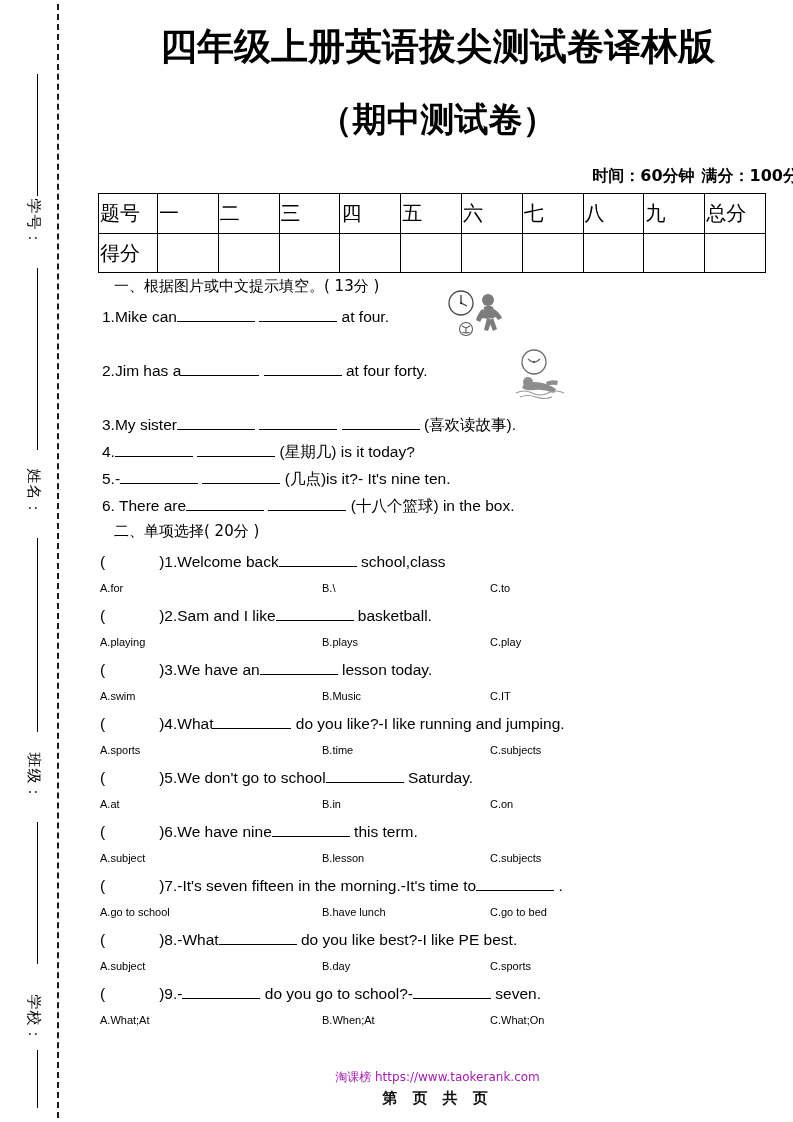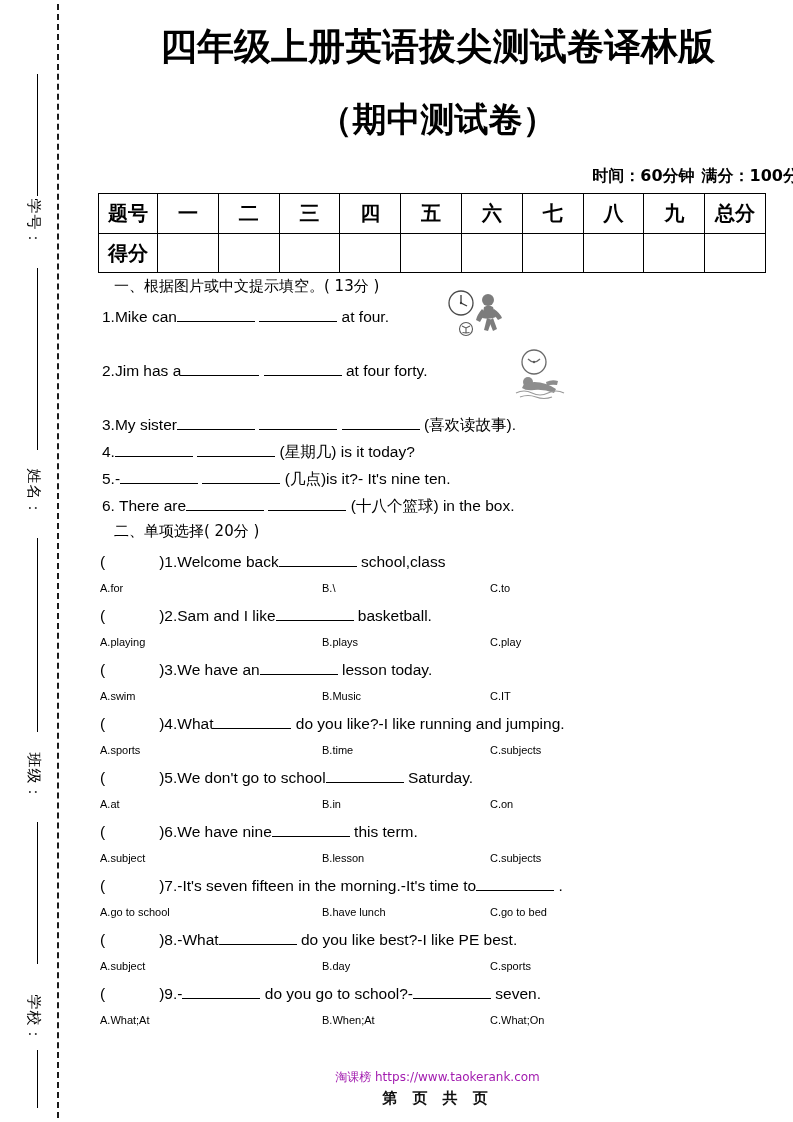--- a/index.html
+++ b/index.html
@@ -93,25 +93,25 @@
     padding: 0 33px 0 22px;
   }
   table.score-table {
     border-collapse: collapse;
     width: 100%;
     table-layout: fixed;
   }
   table.score-table td {
     border: 1px solid #000;
     height: 37px;
-    text-align: center;
+    text-align: left;
     vertical-align: middle;
     font-family: "DejaVu Sans", sans-serif;
     font-size: 20px;
-    font-weight: bold;
+    font-weight: normal;
   }
   table.score-table td.head-cell { width: 56px; }
   table.score-table tr.row-fill td { height: 36px; margin-left: 16px; }
 
   
   #paper-body {
     padding: 0 20px 0 24px;
     margin-top: 4px;
     position: relative;
   }

